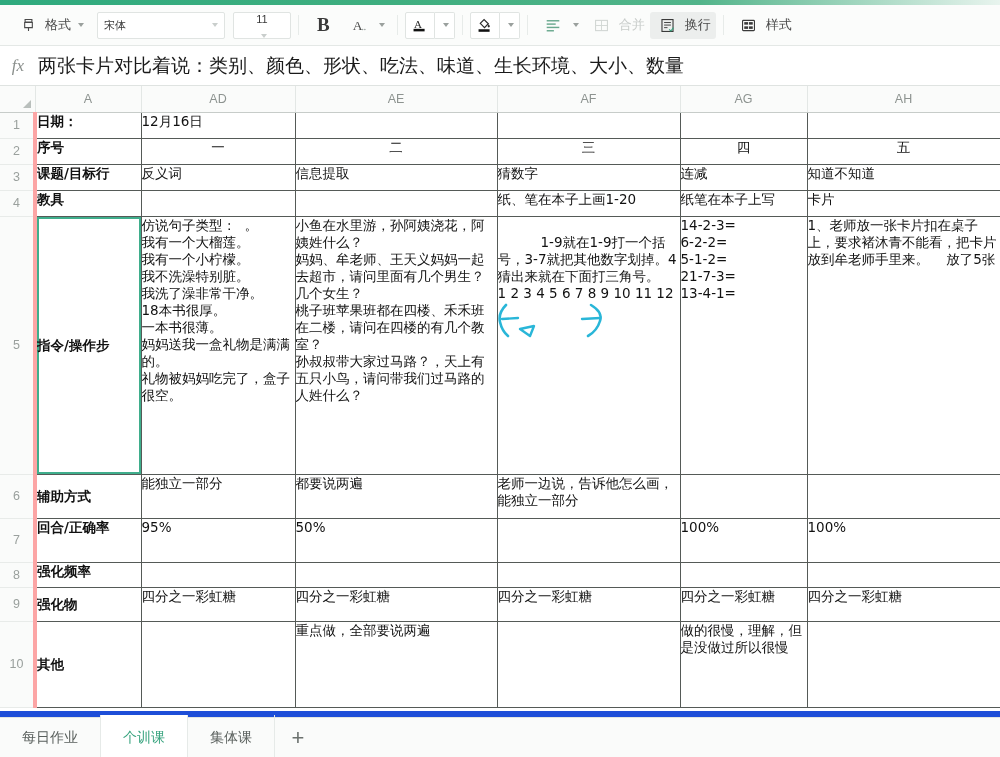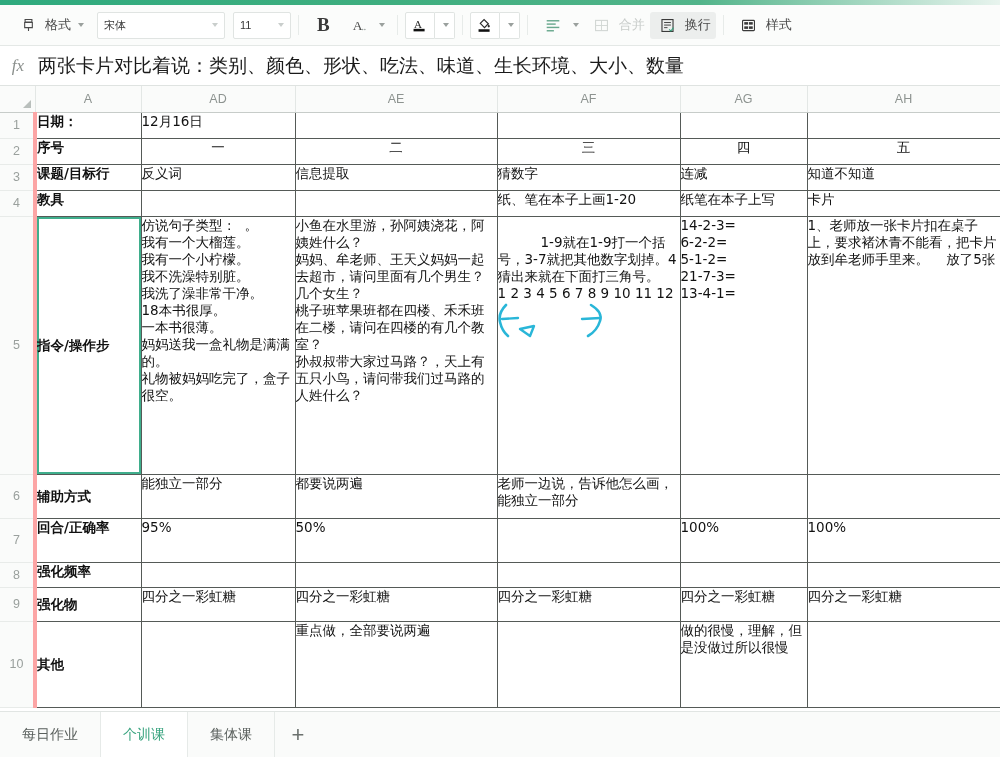--- a/index.html
+++ b/index.html
@@ -41,21 +41,21 @@
     border-top:4px solid #9aa09d; margin-left:3px;
   }
   .caret.dim { border-top-color:#c9cecc; }
   .field {
     display:flex; align-items:center; justify-content:space-between;
     height:27px; border:1px solid #e0e4e2; background:#fff;
     border-radius:2px; font-size:11px; color:#3a3a3a;
     padding:0 6px; margin-left:8px;
   }
   .field.font { width:128px; }
-  .field.size { width:58px; }
+  .field.size { width:58px;flex-direction:column; }
   .vsep { width:1px; height:20px; background:#e7ebe9; margin:0 7px; }
   .icon-box {
     display:flex;align-items:center;justify-content:center;
     width:30px;height:27px;border:1px solid #e0e4e2;background:#fff;border-radius:2px 0 0 2px;
   }
   .icon-box + .caret-box { border-left:none; border-radius:0 2px 2px 0; width:20px; }
   .caret-box{display:flex;align-items:center;justify-content:center;height:27px;
     border:1px solid #e0e4e2;background:#fff;}
   .plain-icon{display:flex;align-items:center;justify-content:center;width:26px;height:26px;}
 
@@ -126,21 +126,21 @@
 
   
   .annot-wrap { position:relative; }
   .hand {
     position:absolute; pointer-events:none;
     color:#29b6d8;
   }
 
   
   .tabbar {
-    position:absolute; left:0; bottom:0; width:1000px; height:46px;
+    position:absolute; left:0; bottom:0; width:1000px; height:40px;
     background:#fafbfa; border-top:1px solid #e1e5e3;
     display:flex; align-items:center;
   }
   .tab {
     height:46px; display:flex; align-items:center; justify-content:center;
     padding:0 22px; font-size:14px; color:#595f5c;
     border-right:1px solid #e6eae8;
     cursor:default;
   }
   .tab.active { color:#37a37e; background:#fff; }

